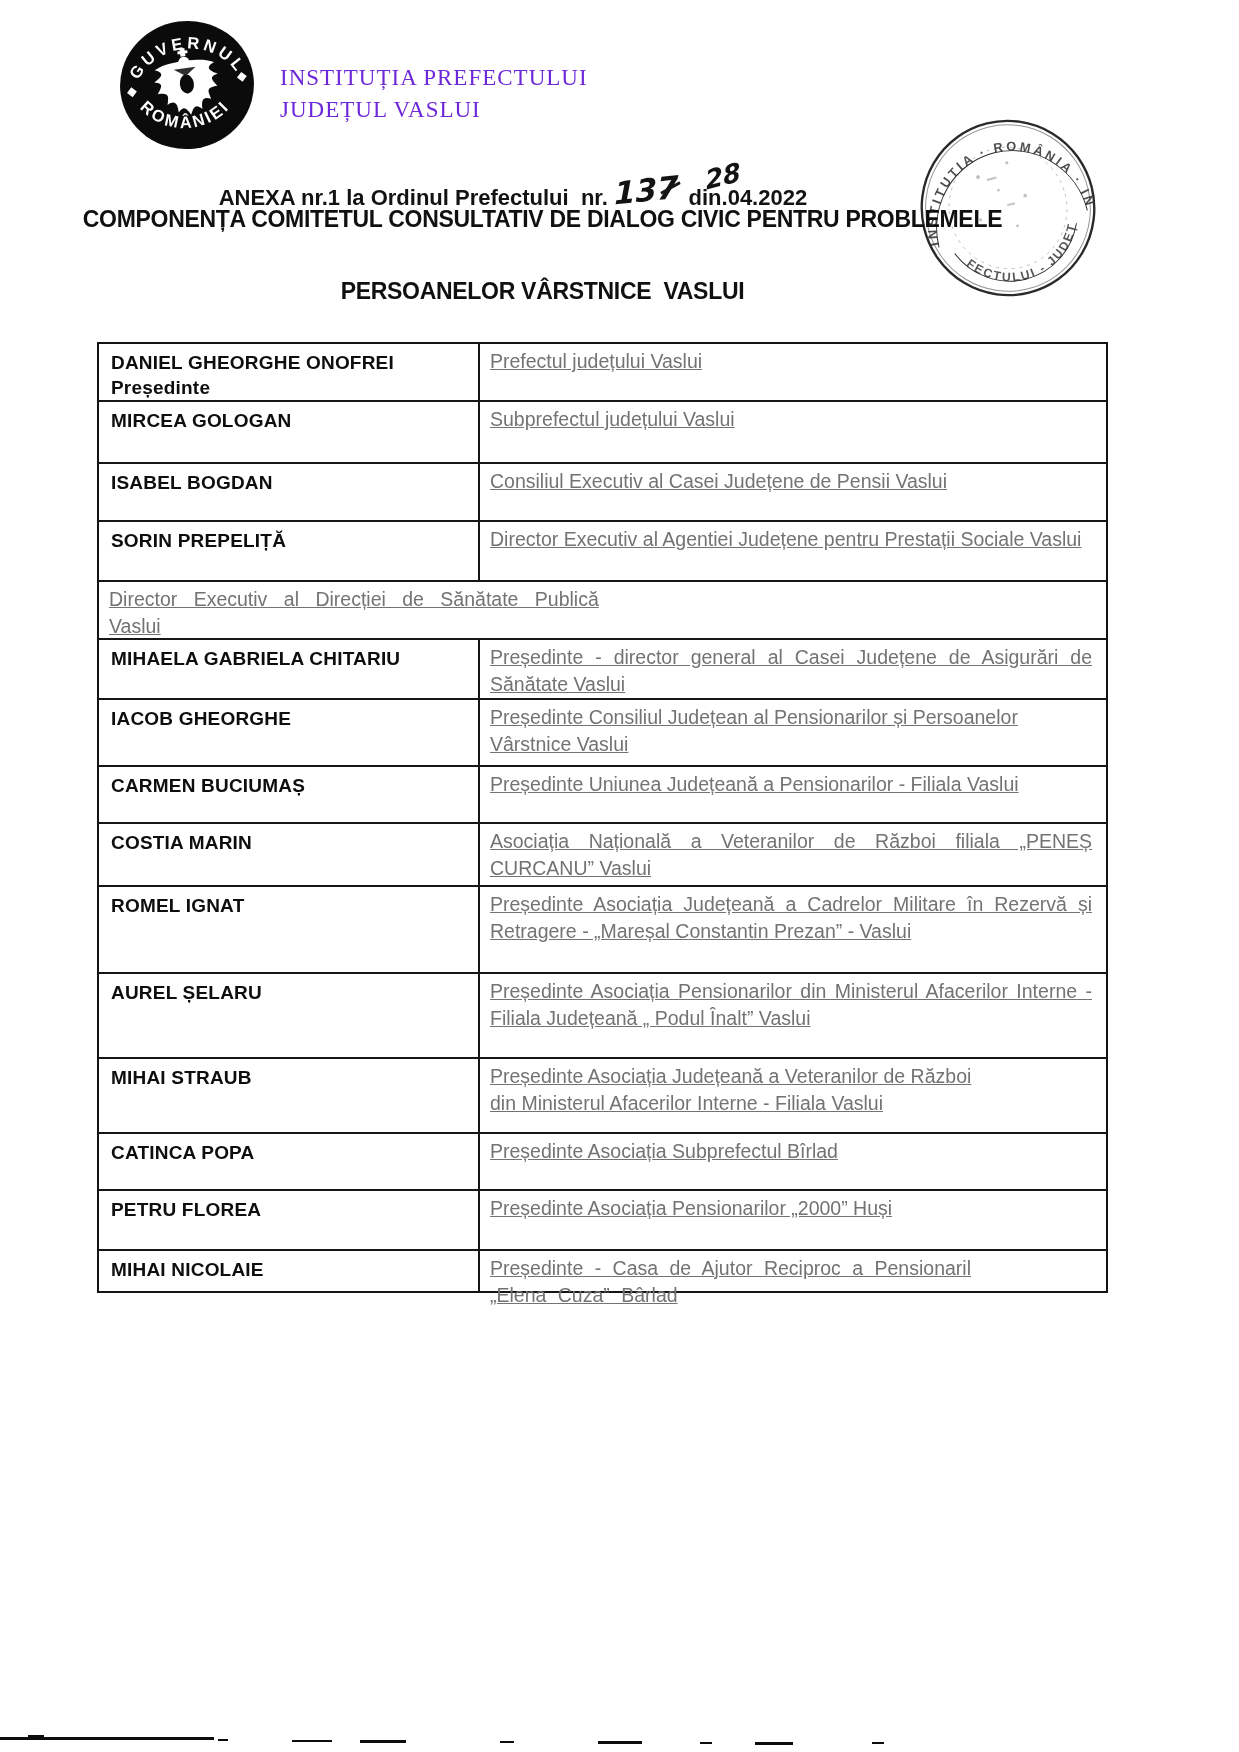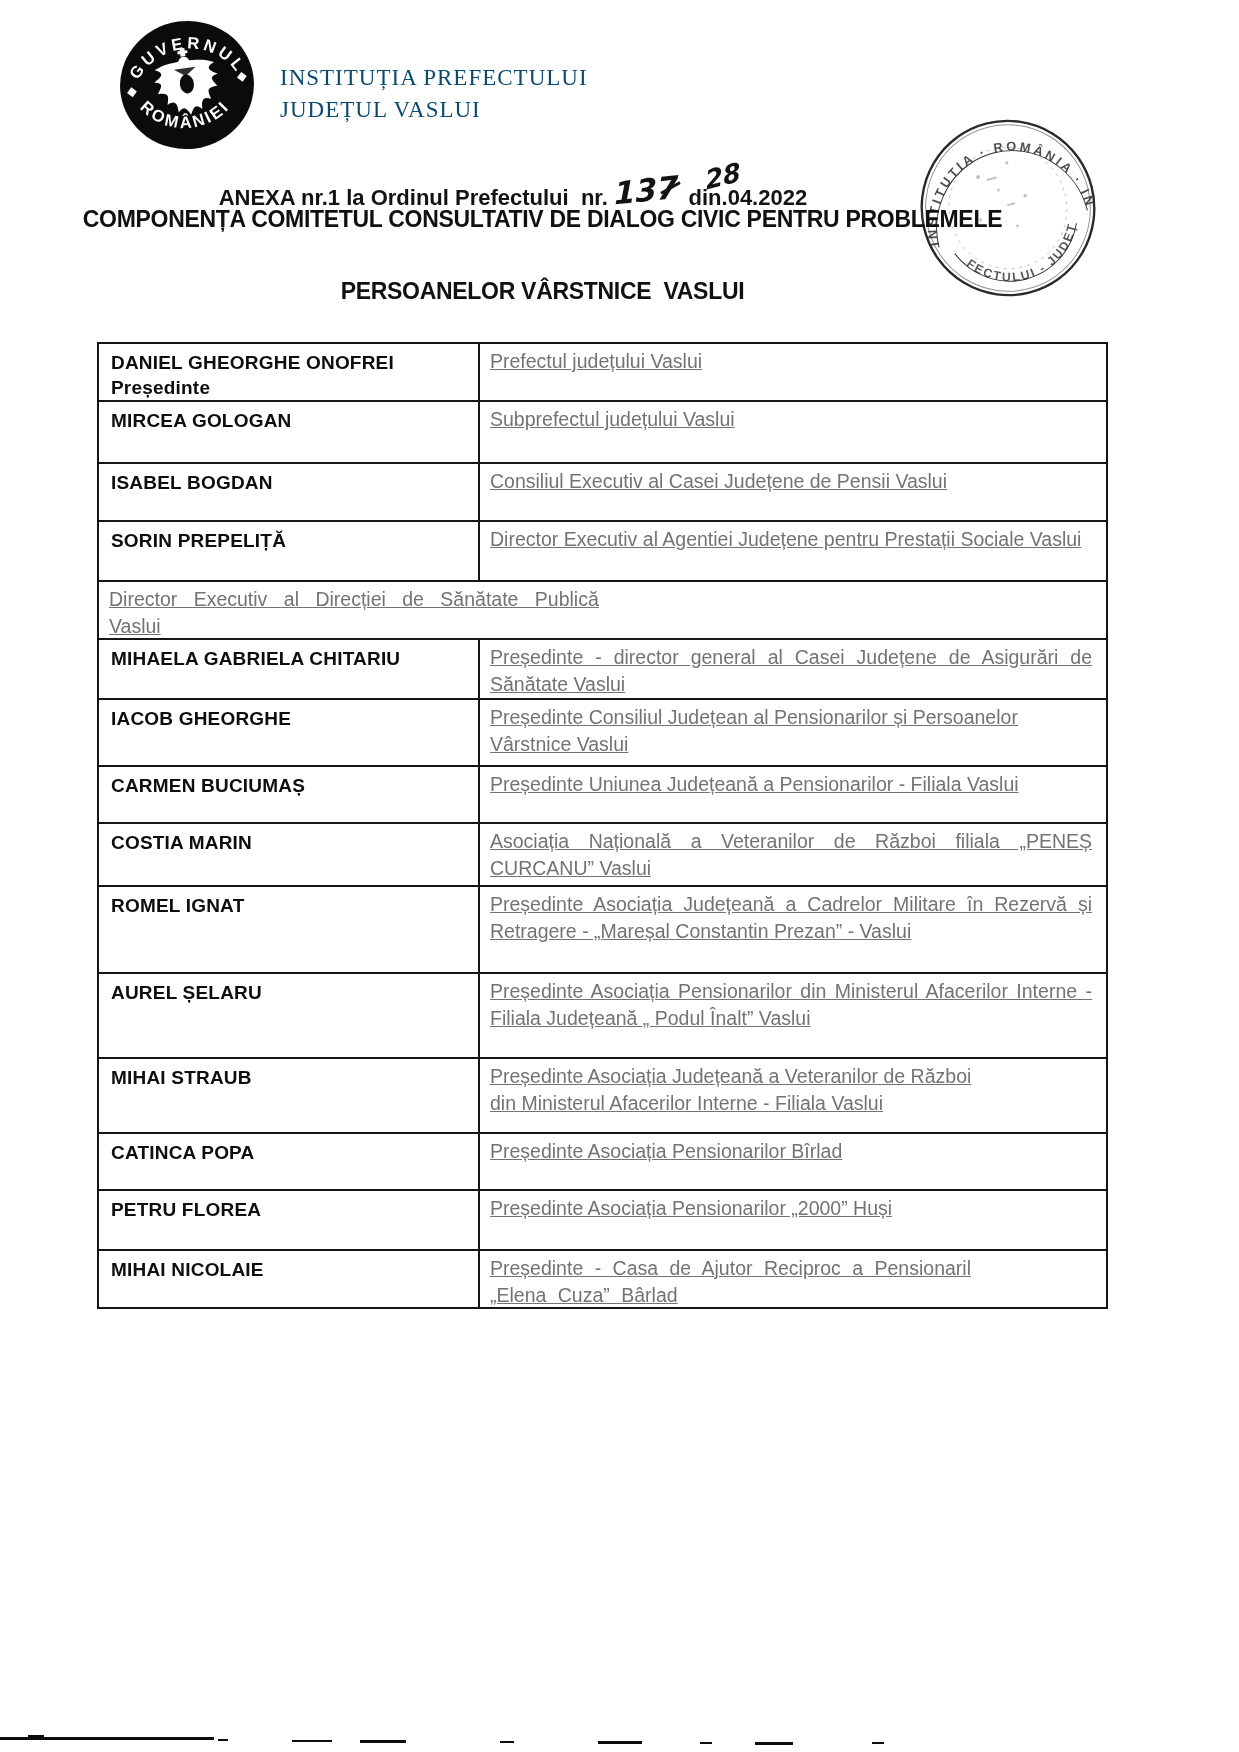--- a/index.html
+++ b/index.html
@@ -6,21 +6,21 @@
   .page{
     position:relative;width:1239px;height:1752px;background:#ffffff;
     font-family:"Liberation Sans","DejaVu Sans",sans-serif;color:#111;
     overflow:hidden;margin:0 auto;
   }
   
   .gov-logo{position:absolute;left:116px;top:18px;width:142px;height:136px;}
   .inst{
     position:absolute;left:280px;top:62px;
     font-family:"Liberation Serif","DejaVu Serif",serif;
-    font-size:23px;letter-spacing:1px;line-height:32px;color:#0c4a6e;
+    font-size:23px;letter-spacing:1px;line-height:32px;color:#6d28d9;
   }
   .annex{
     position:absolute;left:195px;top:150px;height:44px;
     font-weight:bold;font-size:22px;white-space:pre;color:#131313;z-index:2;
   }
   .annex .seg{vertical-align:baseline;}
   .hw{font-style:italic;font-family:"DejaVu Sans",sans-serif;font-weight:500;}
   .hw-num{
     display:inline-block;font-size:31px;transform:rotate(-6deg) skewX(-6deg);
     position:relative;top:-4px;margin:0 10px 0 6px;font-weight:600;
@@ -185,27 +185,27 @@
       <div class="cname">AUREL ȘELARU</div>
       <div class="cpos justify">Președinte Asociația Pensionarilor din Ministerul Afacerilor Interne - Filiala Județeană „ Podul Înalt” Vaslui</div>
     </div>
     <div class="mrow" style="height:75px">
       <div class="cname">MIHAI STRAUB</div>
       <div class="cpos preline">Președinte Asociația Județeană a Veteranilor de Război
 din Ministerul Afacerilor Interne - Filiala Vaslui</div>
     </div>
     <div class="mrow" style="height:57px">
       <div class="cname">CATINCA POPA</div>
-      <div class="cpos">Președinte Asociația Pensionarilor Bîrlad</div>
+      <div class="cpos">Președinte Asociația Subprefectul Bîrlad</div>
     </div>
     <div class="mrow" style="height:60px">
       <div class="cname">PETRU FLOREA</div>
       <div class="cpos">Președinte Asociația Pensionarilor „2000” Huși</div>
     </div>
-    <div class="mrow" style="height:56px">
+    <div class="mrow" style="height:40px">
       <div class="cname">MIHAI NICOLAIE</div>
       <div class="cpos preline ws6">Președinte - Casa de Ajutor Reciproc a Pensionaril
 „Elena Cuza” Bârlad</div>
     </div>
   </div>
 
   <div class="artifact">
     <i style="left:0;top:1737px;width:214px;height:3px"></i>
     <i style="left:28px;top:1735px;width:16px;height:5px"></i>
     <i style="left:218px;top:1739px;width:10px;height:2px"></i>

